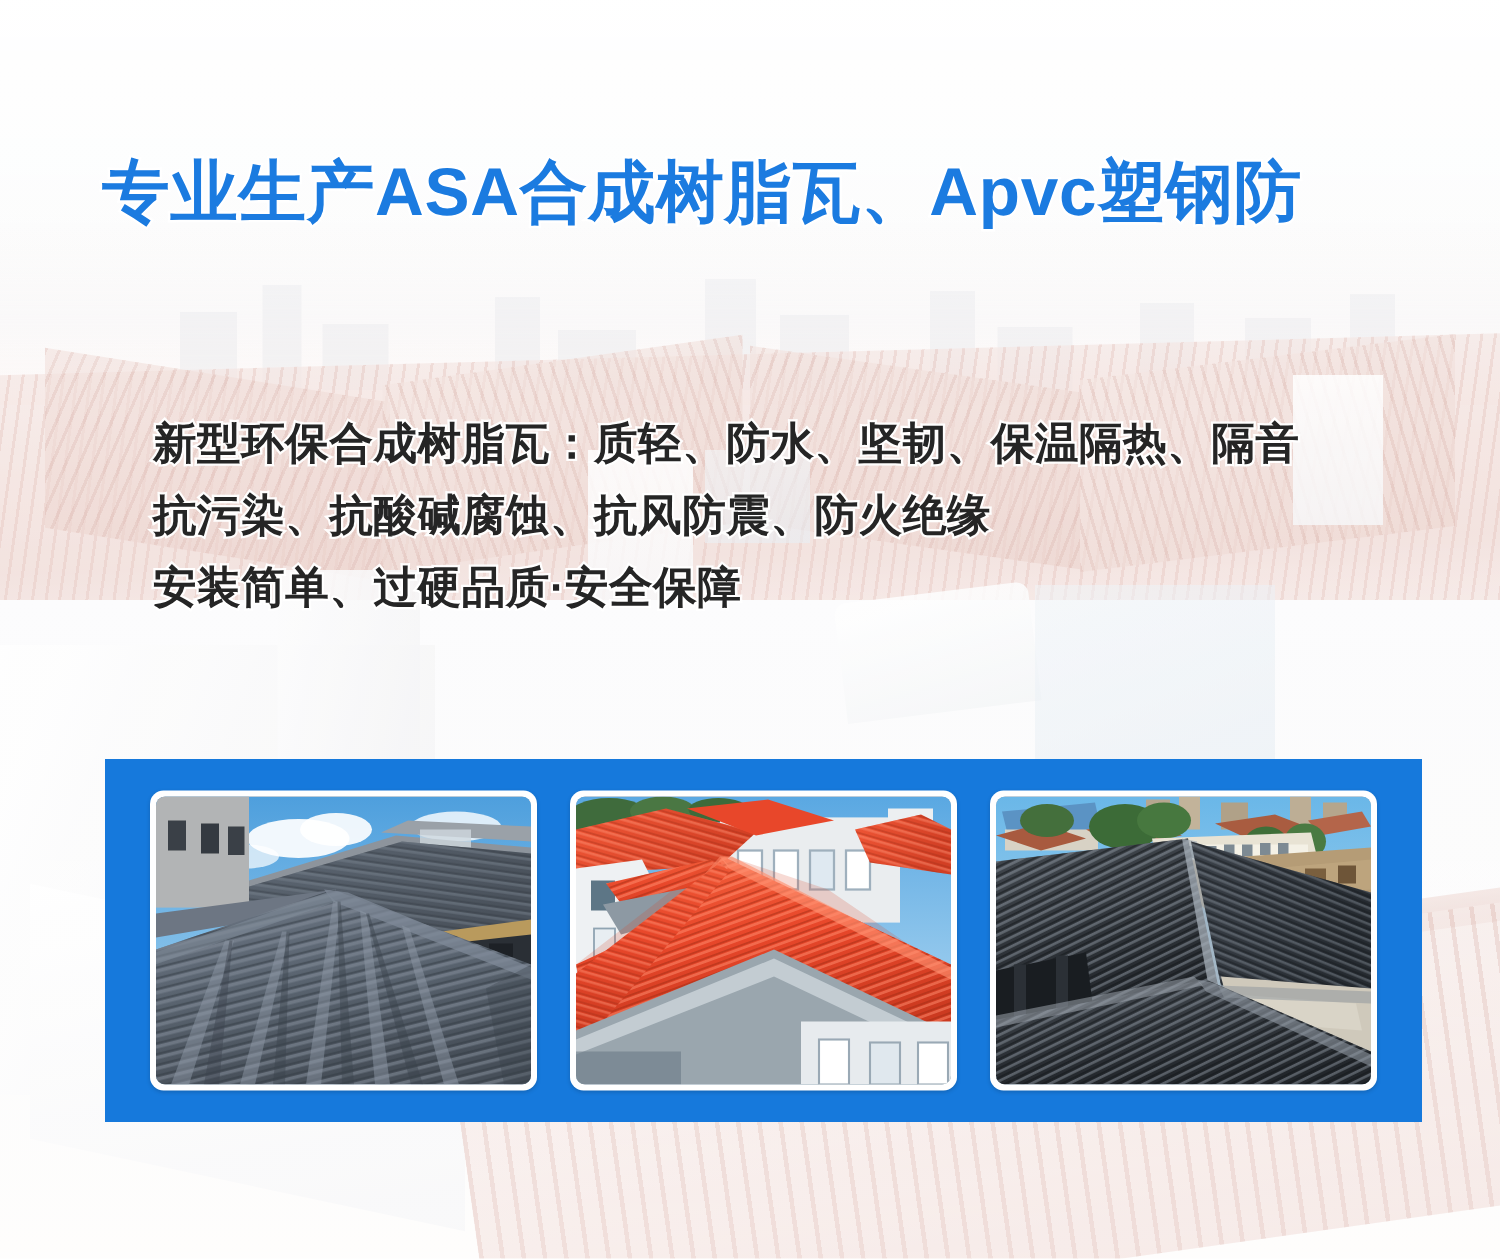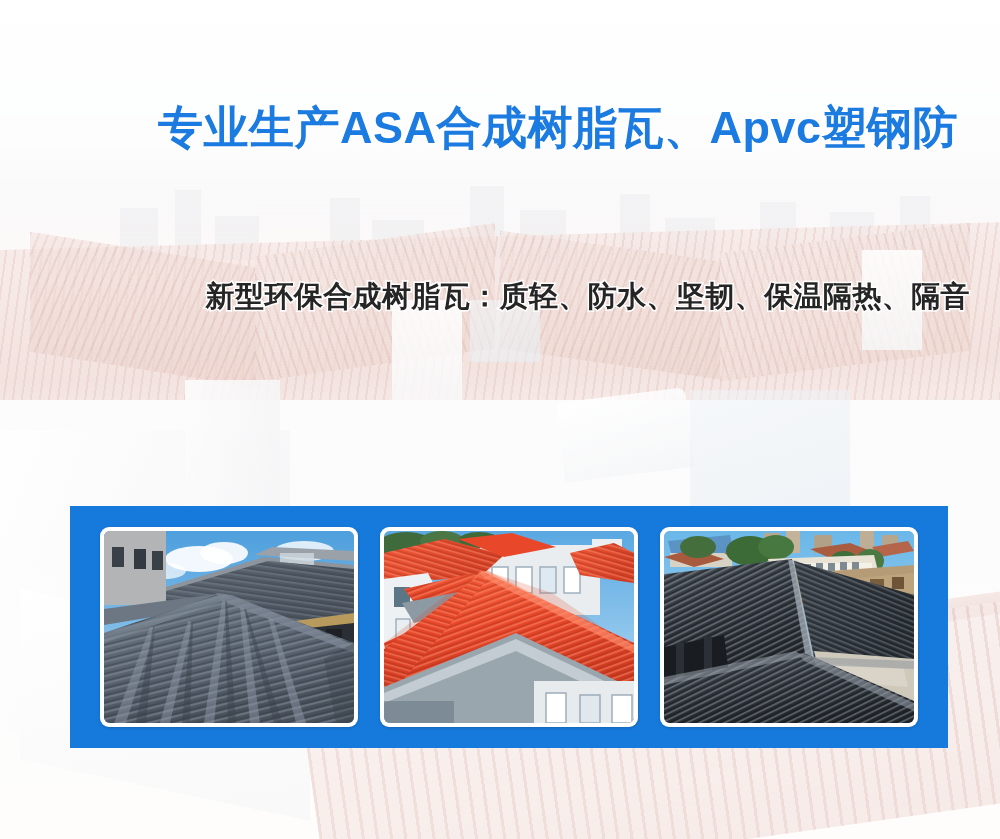--- a/index.html
+++ b/index.html
@@ -1,21 +1,21 @@
 <!DOCTYPE html>
 <html><head>
 <meta charset="utf-8">
 <style>
   html,body{margin:0;padding:0;}
   body{
     width:1000px;height:839px;overflow:hidden;
     font-family:"Liberation Sans","DejaVu Sans",sans-serif;
     background:#ffffff;position:relative;
   }
-  #stage{position:absolute;inset:0;width:1000px;height:839px;overflow:hidden;background:#fdfdfd;text-align:right;}
+  #stage{position:absolute;inset:0;width:1000px;height:839px;overflow:hidden;background:#fdfdfd;}
 
   
   .bg-layer{position:absolute;inset:0;overflow:hidden;}
   .bg-sky{
     position:absolute;left:0;top:0;width:1000px;height:270px;
     background:linear-gradient(180deg,#f7fafc 0%,#f9fbfc 40%,#fbf8f7 78%,#fdf7f5 100%);
   }
   
   .bg-city{
     position:absolute;left:0;top:150px;width:1000px;height:110px;
@@ -112,21 +112,21 @@
   }
   .headline .hl-line{display:block;}
 
   .subtext{
     position:absolute;left:70px;top:272px;width:900px;
     font-size:29px;font-weight:bold;line-height:48px;
     color:#252525;letter-spacing:.4px;white-space:nowrap;
     -webkit-text-stroke:3px rgba(255,255,255,.95);
     paint-order:stroke fill;
   }
-  .subtext .sub-line{display:block;}
+  .subtext .sub-line{display:block;margin-left:32px;}
 
   
   .panel{
     position:absolute;left:70px;top:506px;width:878px;height:242px;
     background:#1679dc;
   }
   .photos{
     position:absolute;left:0;top:0;width:878px;height:242px;
     display:flex;align-items:center;justify-content:space-between;
     padding:0 30px;box-sizing:border-box;
@@ -192,20 +192,22 @@
     <div class="bg-fade-top"></div>
     <div class="bg-wash"></div>
   </div>
 
   <div class="headline">
     <span class="hl-line">专业生产ASA合成树脂瓦、Apvc塑钢防</span>
   </div>
 
   <div class="subtext">
     <span class="sub-line">新型环保合成树脂瓦：质轻、防水、坚韧、保温隔热、隔音</span>
+    <span class="sub-line">抗污染、抗酸碱腐蚀、抗风防震、防火绝缘</span>
+    <span class="sub-line">安装简单、过硬品质·安全保障</span>
   </div>
 
   <div class="panel">
     <div class="photos">
 
       <div class="photo-frame">
         <div class="photo">
           <svg viewBox="0 0 250 192" preserveAspectRatio="none">
             <defs>
               <linearGradient id="sky1" x1="0" y1="0" x2="0" y2="1">

